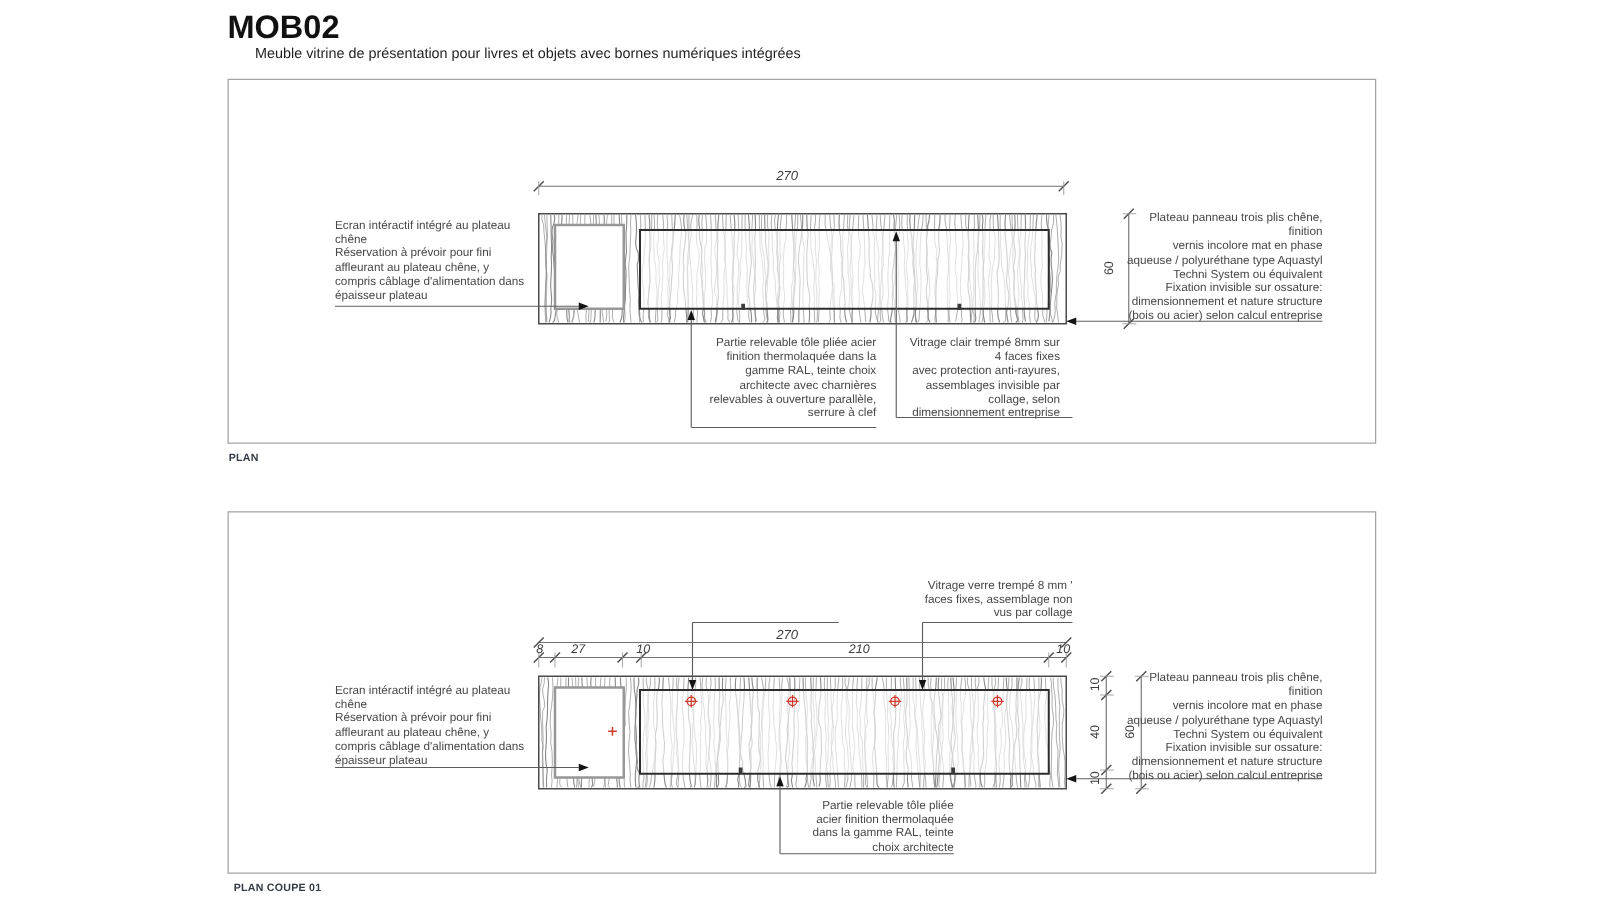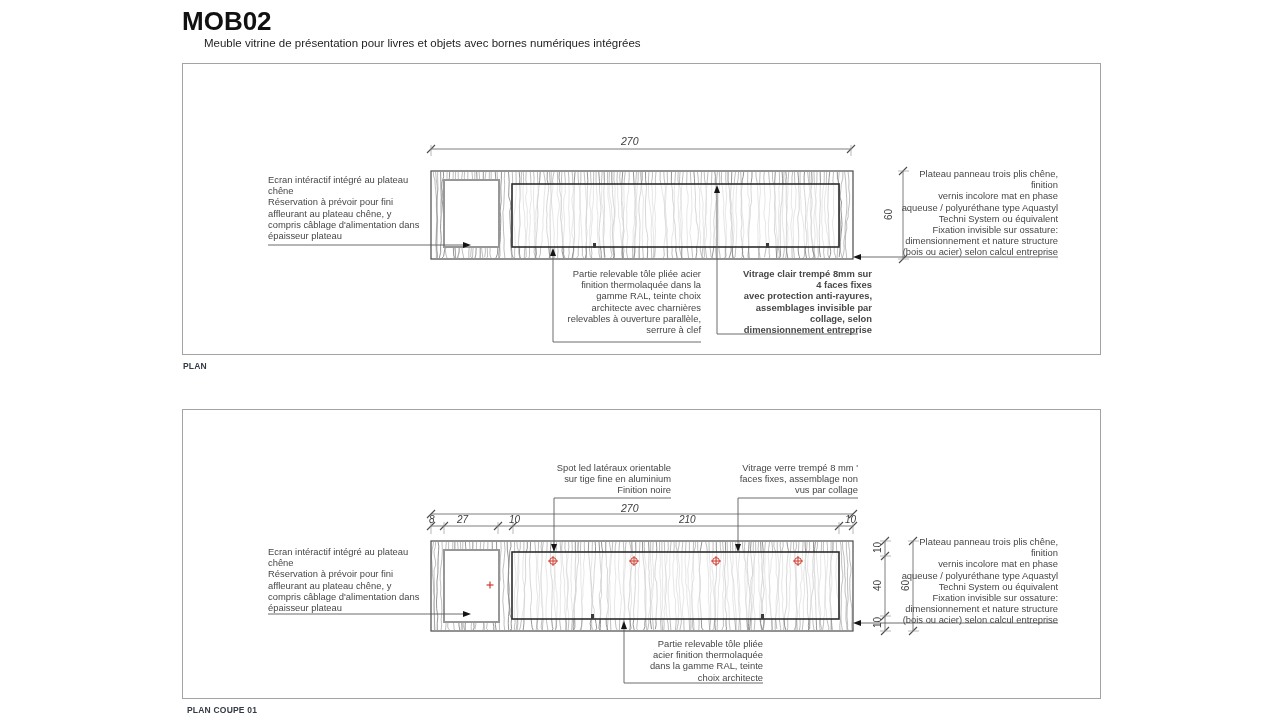--- a/index.html
+++ b/index.html
@@ -195,21 +195,21 @@
 Réservation à prévoir pour fini
 affleurant au plateau chêne, y
 compris câblage d'alimentation dans
 épaisseur plateau</div>
   <div class="ann r" style="left:358px;top:204px;width:160px;">Partie relevable tôle pliée acier
 finition thermolaquée dans la
 gamme RAL, teinte choix
 architecte avec charnières
 relevables à ouverture parallèle,
 serrure à clef</div>
-  <div class="ann r" style="left:529px;top:204px;width:160px;font-weight:bold;">Vitrage clair trempé 8mm sur
+  <div class="ann r" style="left:505px;top:204px;width:160px;">Vitrage clair trempé 8mm sur
 4 faces fixes
 avec protection anti-rayures,
 assemblages invisible par
 collage, selon
 dimensionnement entreprise</div>
   <div class="ann r" style="left:695px;top:104px;width:180px;">Plateau panneau trois plis chêne,
 finition
 vernis incolore mat en phase
 aqueuse / polyuréthane type Aquastyl
 Techni System ou équivalent
@@ -416,23 +416,20 @@
       <circle cx="533" cy="151" r="3.4" fill="none" stroke="#d23a2e" stroke-width="1"></circle>
       <line x1="528" y1="151" x2="538" y2="151" stroke="#d23a2e" stroke-width="1"></line>
       <line x1="533" y1="146" x2="533" y2="156" stroke="#d23a2e" stroke-width="1"></line>
       <circle cx="615" cy="151" r="3.4" fill="none" stroke="#d23a2e" stroke-width="1"></circle>
       <line x1="610" y1="151" x2="620" y2="151" stroke="#d23a2e" stroke-width="1"></line>
       <line x1="615" y1="146" x2="615" y2="156" stroke="#d23a2e" stroke-width="1"></line>
       <line x1="303.5" y1="175" x2="310.5" y2="175" stroke="#d23a2e" stroke-width="1.2"></line>
       <line x1="307" y1="171.5" x2="307" y2="178.5" stroke="#d23a2e" stroke-width="1.2"></line>
     </svg>
 
-  <div class="ann r" style="left:328px;top:52px;width:160px;">Spot led latéraux orientable
-sur tige fine en aluminium
-Finition noire</div>
   <div class="ann r" style="left:515px;top:52px;width:160px;text-align:right;">Vitrage verre trempé 8 mm '
 faces fixes, assemblage non
 vus par collage</div>
   <div class="ann" style="left:85px;top:136px;width:158px;">Ecran intéractif intégré au plateau
 chêne
 Réservation à prévoir pour fini
 affleurant au plateau chêne, y
 compris câblage d'alimentation dans
 épaisseur plateau</div>
   <div class="ann r" style="left:430px;top:228px;width:150px;">Partie relevable tôle pliée

